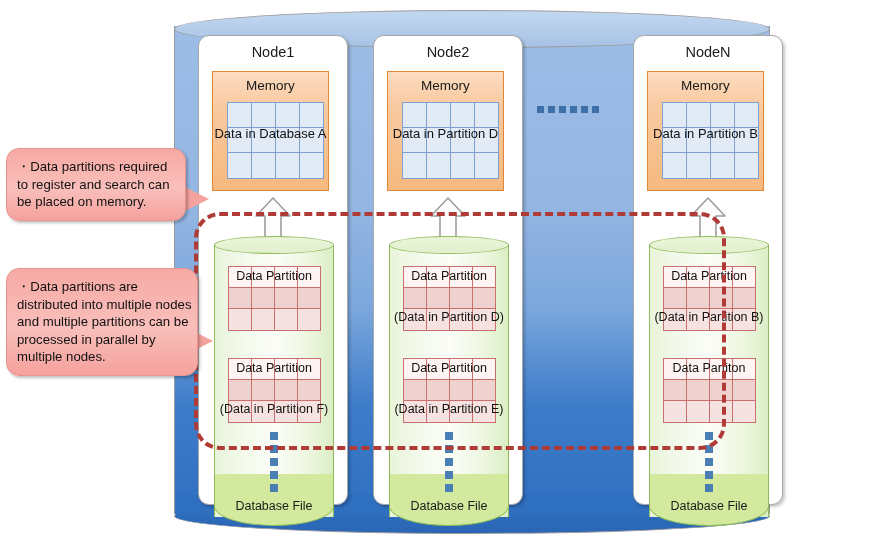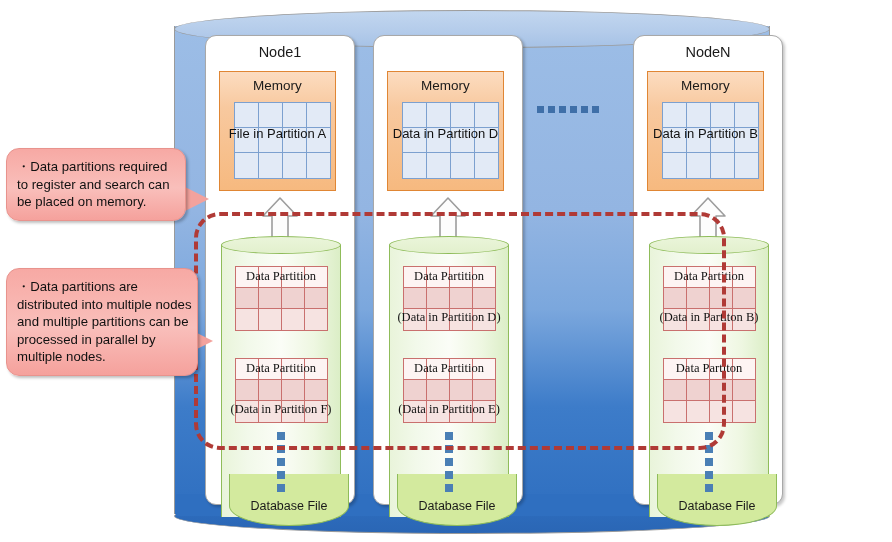--- a/index.html
+++ b/index.html
@@ -182,21 +182,21 @@
     top: 0;
     width: 120px;
     height: 18px;
     border-radius: 50%;
     background: linear-gradient(to bottom, #eaf5da, #e2f0cd);
     border: 1.2px solid #8fbc5a;
     box-sizing: border-box;
   }
   .dbcyl-foot {
     position: absolute;
-    left: 8px;
+    left: 0;
     bottom: 0px;
     width: 120px;
     height: 52px;
     border-radius: 0 0 60px 60px / 0 0 20px 20px;
     background: #d3ea9e;
     border: 1.2px solid #8fbc5a;
     border-top: none;
     box-sizing: border-box;
   }
   .db-label {
@@ -208,21 +208,20 @@
     font-size: 12.5px;
     color: #1a1a1a;
   }
 
   
   .partition {
     position: absolute;
     left: 14px;
     width: 92px;
     height: 64px;
-    font-family: Liberation Serif, serif;
   }
   .part-grid {
     position: absolute;
     inset: 0;
     display: grid;
     grid-template-columns: repeat(4, 1fr);
     grid-template-rows: repeat(3, 1fr);
   }
   .part-cell {
     border: 1px solid #c9706e;
@@ -337,40 +336,40 @@
 
 <div id="stage">
 
   <div class="cluster">
     <div class="cluster-body"></div>
     <div class="cluster-bottom"></div>
     <div class="cluster-bottom-mask"></div>
     <div class="cluster-top"></div>
   </div>
 
-  <div class="node" id="node0" style="left:198px;margin-left:7px;">
+  <div class="node" id="node0" style="left:198px;">
     <div class="node-title">Node1</div>
 
     <div class="memory">
       <div class="memory-title">Memory</div>
       <div class="mem-grid">
         <div class="mem-cell"></div>
         <div class="mem-cell"></div>
         <div class="mem-cell"></div>
         <div class="mem-cell"></div>
         <div class="mem-cell"></div>
         <div class="mem-cell"></div>
         <div class="mem-cell"></div>
         <div class="mem-cell"></div>
         <div class="mem-cell"></div>
         <div class="mem-cell"></div>
         <div class="mem-cell"></div>
         <div class="mem-cell"></div>
       </div>
-      <div class="mem-label">File in Partition A</div>
+      <div class="mem-label">Data in Database A</div>
     </div>
 
     <svg class="arrow-up" viewBox="0 0 38 44">
       <polygon points="19,2 36,20 27,20 27,42 11,42 11,20 2,20" fill="#fdfdfd" stroke="#9d9d9d" stroke-width="1.6" stroke-linejoin="round"></polygon>
     </svg>
 
     <div class="dbcyl">
       <div class="dbcyl-body"></div>
       <div class="dbcyl-foot">
         <div class="db-label">Database File</div>
@@ -418,20 +417,21 @@
         <i></i>
           <i></i>
           <i></i>
           <i></i>
           <i></i>
       </div>
     </div>
   </div>
 
   <div class="node" id="node1" style="left:373px;">
+    <div class="node-title">Node2</div>
 
     <div class="memory">
       <div class="memory-title">Memory</div>
       <div class="mem-grid">
         <div class="mem-cell"></div>
         <div class="mem-cell"></div>
         <div class="mem-cell"></div>
         <div class="mem-cell"></div>
         <div class="mem-cell"></div>
         <div class="mem-cell"></div>
@@ -546,21 +546,21 @@
           <div class="part-cell r1"></div>
           <div class="part-cell r1"></div>
           <div class="part-cell r1"></div>
           <div class="part-cell r1"></div>
           <div class="part-cell r2"></div>
           <div class="part-cell r2"></div>
           <div class="part-cell r2"></div>
           <div class="part-cell r2"></div>
         </div>
         <div class="part-title">Data Partition</div>
-        <div class="part-sub">(Data in Partiton B)</div>
+        <div class="part-sub">(Data in Partition B)</div>
       </div>
 
       <div class="partition" style="top:122px;">
         <div class="part-grid">
           <div class="part-cell r0"></div>
           <div class="part-cell r0"></div>
           <div class="part-cell r0"></div>
           <div class="part-cell r0"></div>
           <div class="part-cell r1"></div>
           <div class="part-cell r1"></div>

